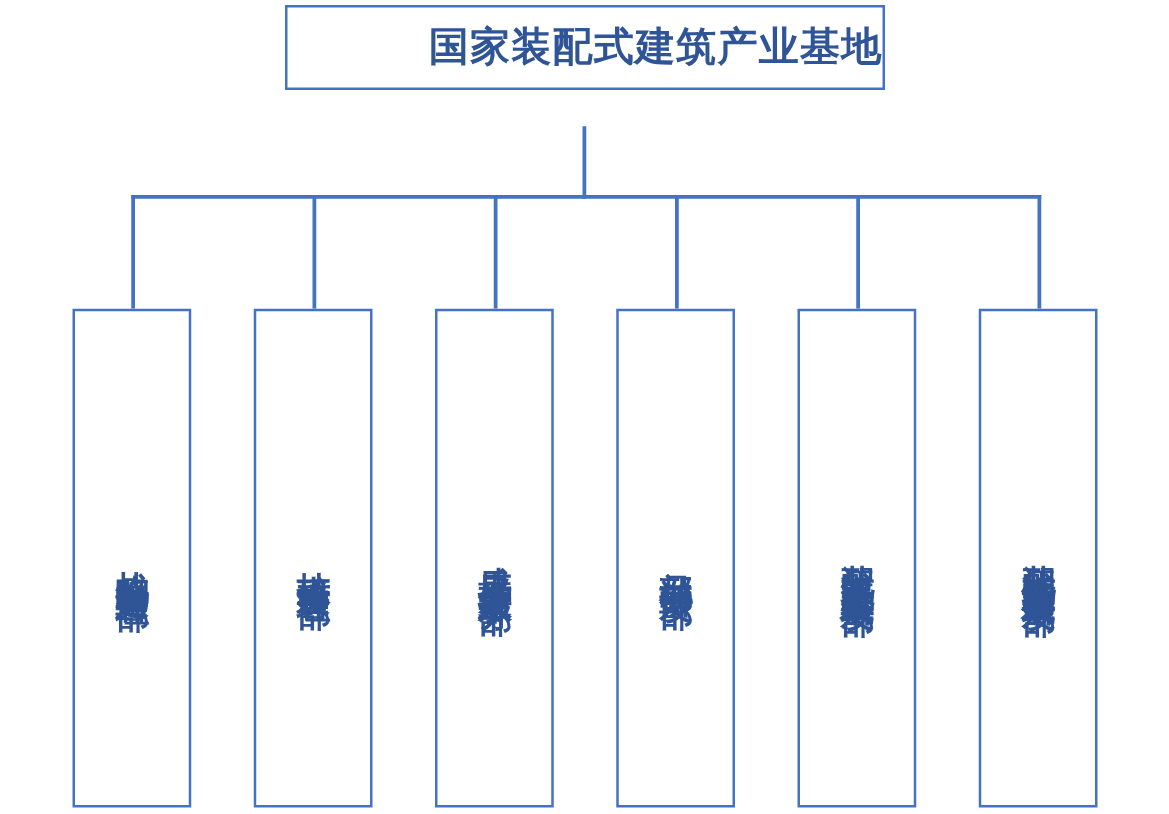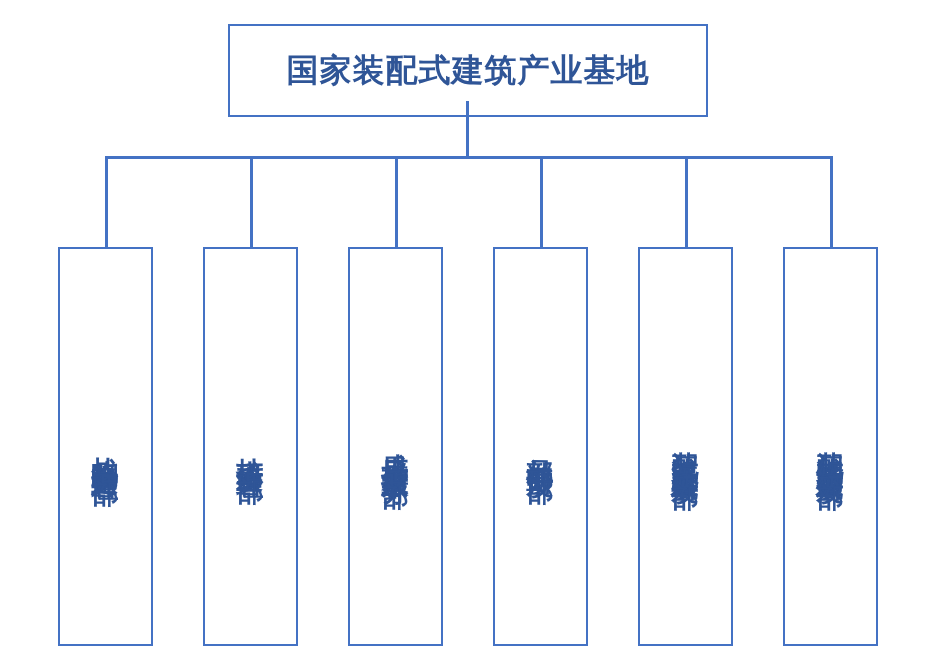--- a/index.html
+++ b/index.html
@@ -19,29 +19,29 @@
     position: relative;
     width: 935px;
     height: 651px;
     background: #ffffff;
   }
 
   
   .root-box {
     position: absolute;
     left: 228px;
-    top: 24px;
+    top: 4px;
     width: 480px;
-    height: 93px;
+    height: 68px;
     box-sizing: border-box;
     border: 2px solid #4472C4;
     background: #ffffff;
     display: flex;
     align-items: center;
-    justify-content: center;
+    justify-content: flex-end;
   }
   .root-label {
     color: #2F5597;
     font-size: 32px;
     font-weight: bold;
     letter-spacing: 1px;
     line-height: 1.1;
     white-space: nowrap;
   }
 

